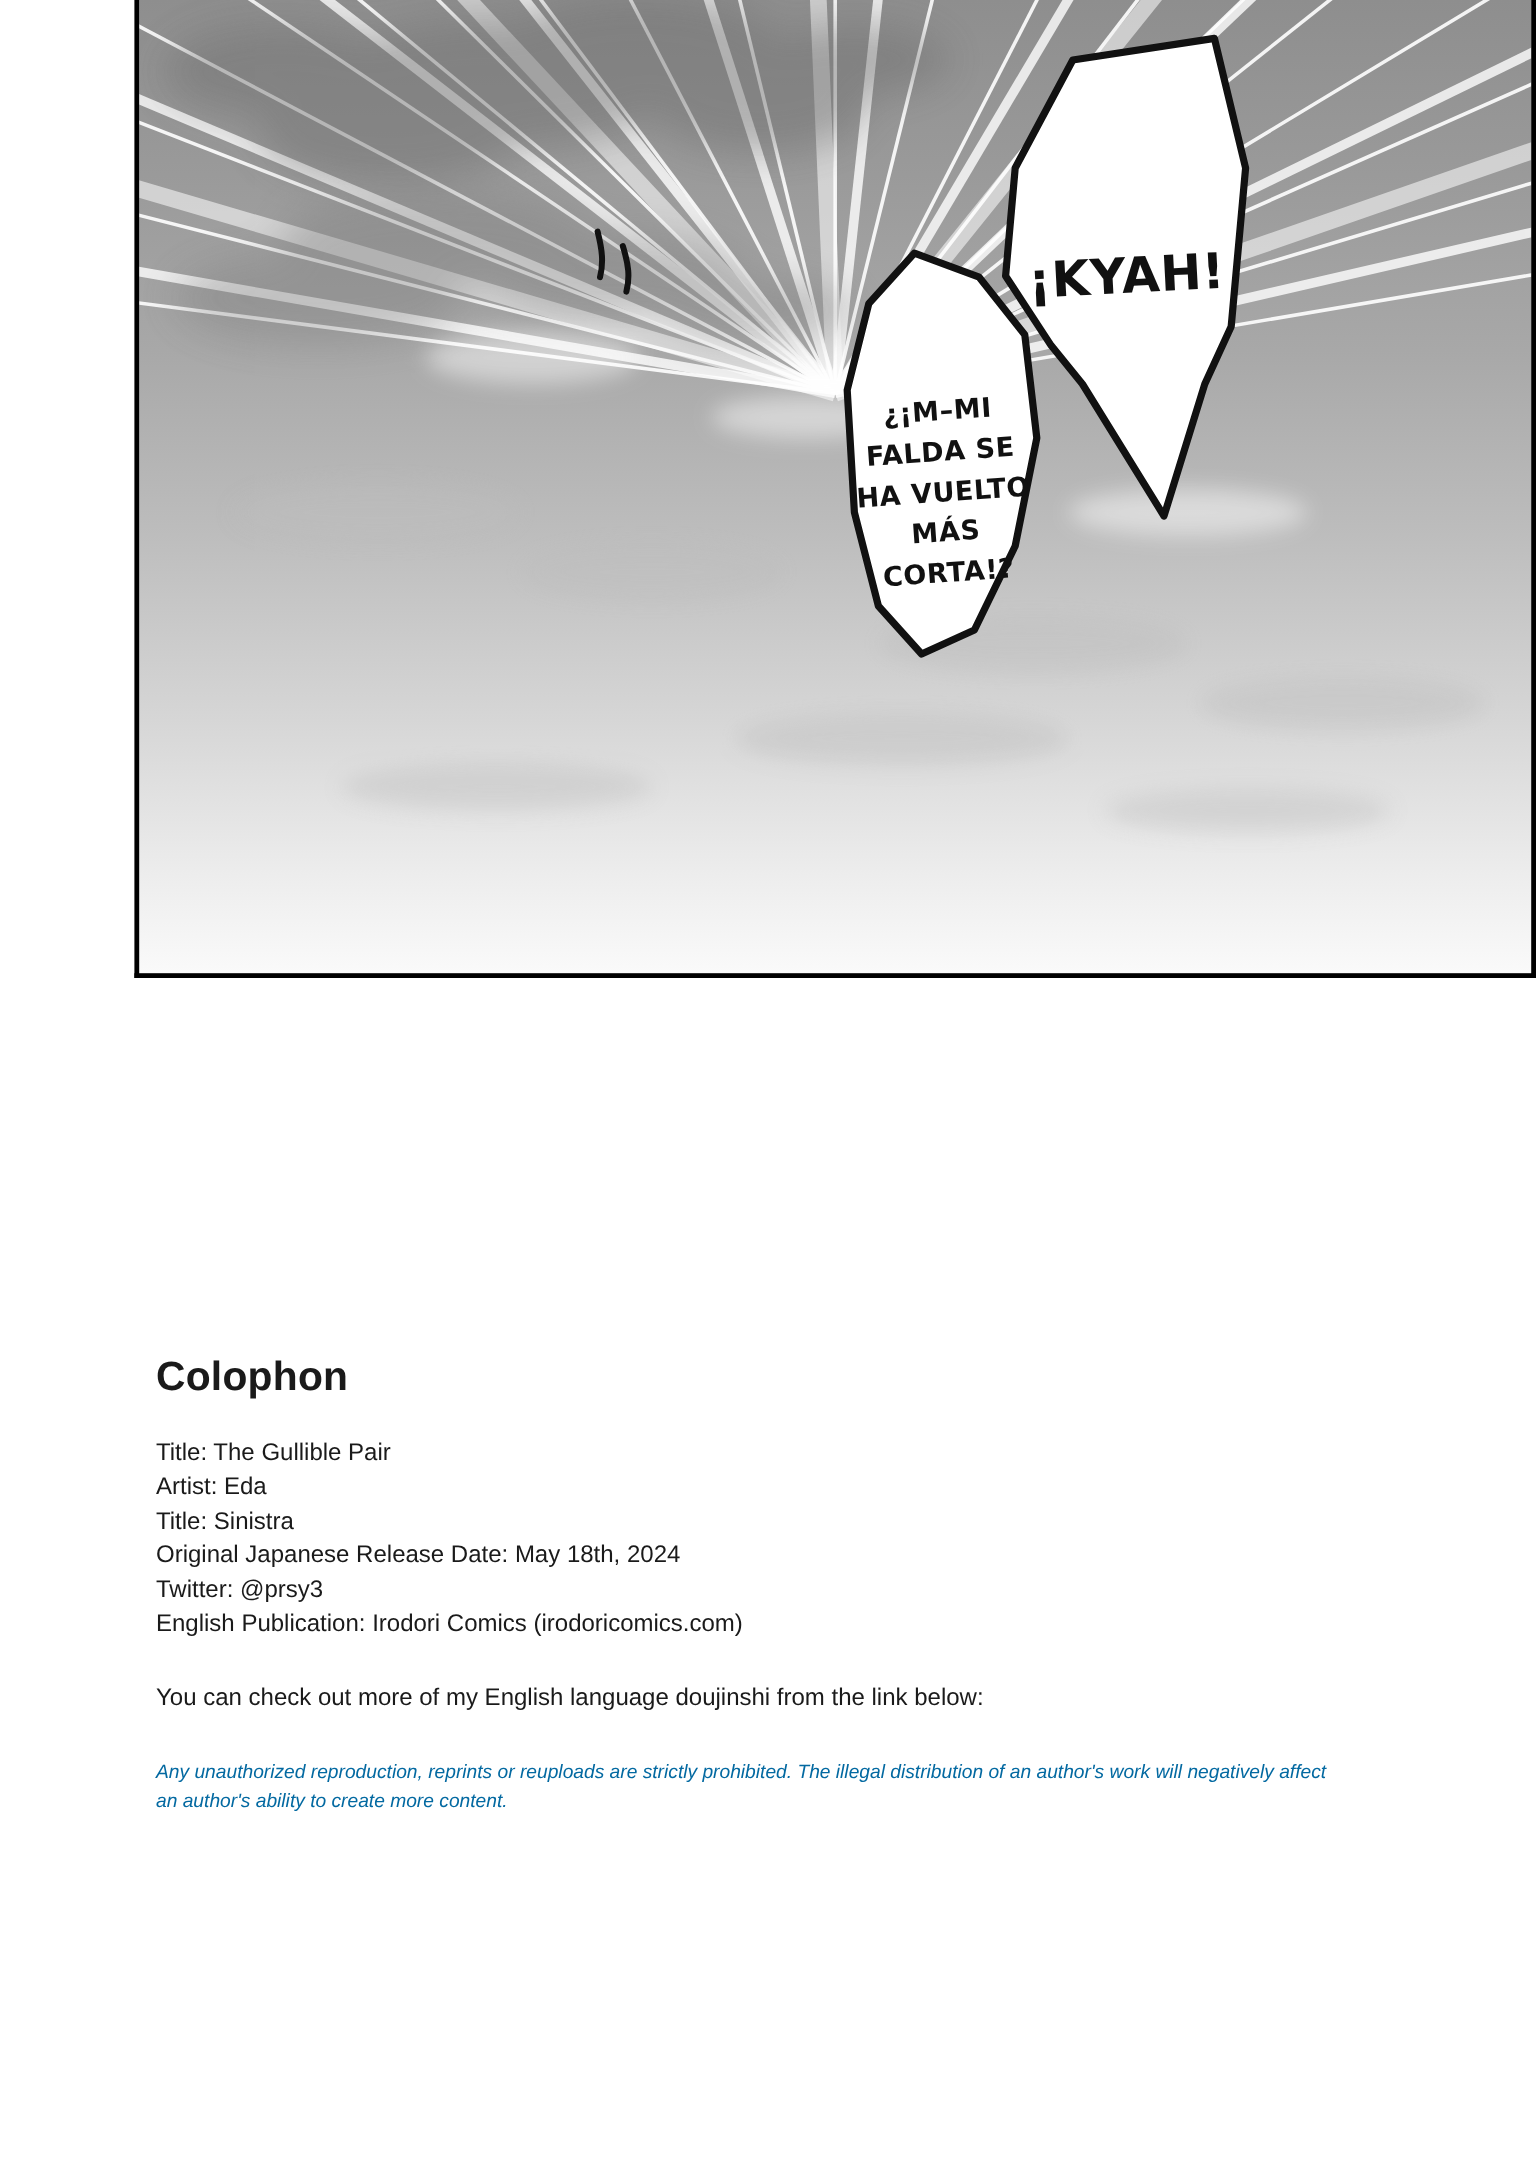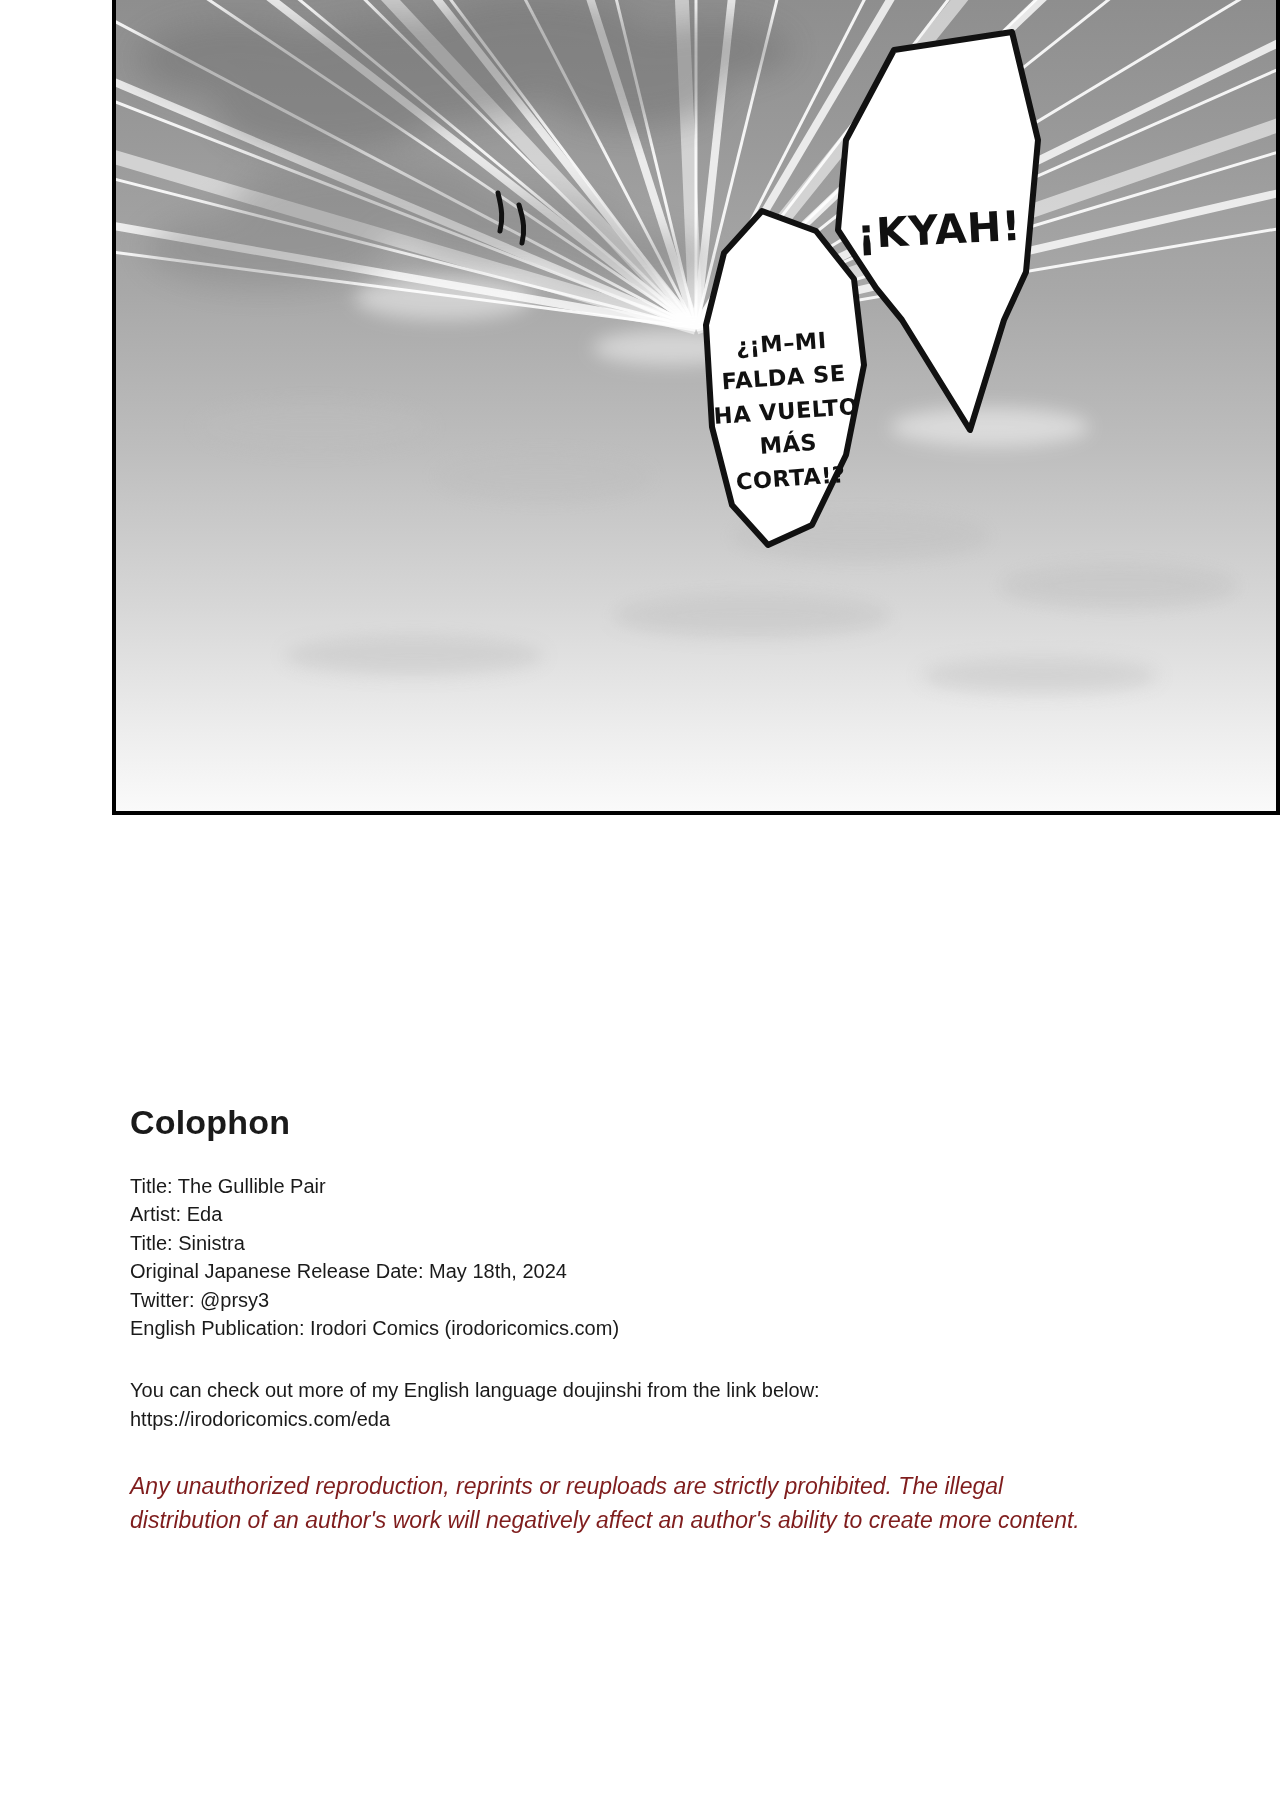--- a/index.html
+++ b/index.html
@@ -128,43 +128,43 @@
   
   .tick {
     position: absolute;
     background: transparent;
   }
 
   
   .colophon {
     position: absolute;
     left: 130px;
-    top: 1103px;
+    top: 1128px;
     width: 1010px;
     color: #1a1a1a;
   }
   .colophon h1 {
     margin: 0 0 30px 0;
     font-size: 34px;
     font-weight: 700;
     letter-spacing: .2px;
   }
   .meta-line {
     font-size: 20px;
     line-height: 1.42;
     margin: 0;
   }
   .meta-block { margin-bottom: 34px; }
   .link-block { margin-bottom: 36px; }
   .link-block .meta-line { line-height: 1.45; }
   .disclaimer {
-    font-size: 23px;
+    font-size: 16px;
     font-style: italic;
     line-height: 1.45;
-    color: #7f1d1d;
+    color: #0369a1;
     max-width: 990px;
   }
 </style>
 </head>
 <body>
 
 <div class="panel">
 
   <svg class="speedlines" viewBox="0 0 1168 815" preserveAspectRatio="none">
     <defs>
@@ -280,17 +280,16 @@
     <p class="meta-line">Title: The Gullible Pair</p>
     <p class="meta-line">Artist: Eda</p>
     <p class="meta-line">Title: Sinistra</p>
     <p class="meta-line">Original Japanese Release Date: May 18th, 2024</p>
     <p class="meta-line">Twitter: @prsy3</p>
     <p class="meta-line">English Publication: Irodori Comics (irodoricomics.com)</p>
   </div>
 
   <div class="link-block">
     <p class="meta-line">You can check out more of my English language doujinshi from the link below:</p>
-    <p class="meta-line">https://irodoricomics.com/eda</p>
   </div>
 
   <p class="disclaimer">Any unauthorized reproduction, reprints or reuploads are strictly prohibited. The illegal distribution of an author's work will negatively affect an author's ability to create more content.</p>
 </div>
 
 </body></html>

